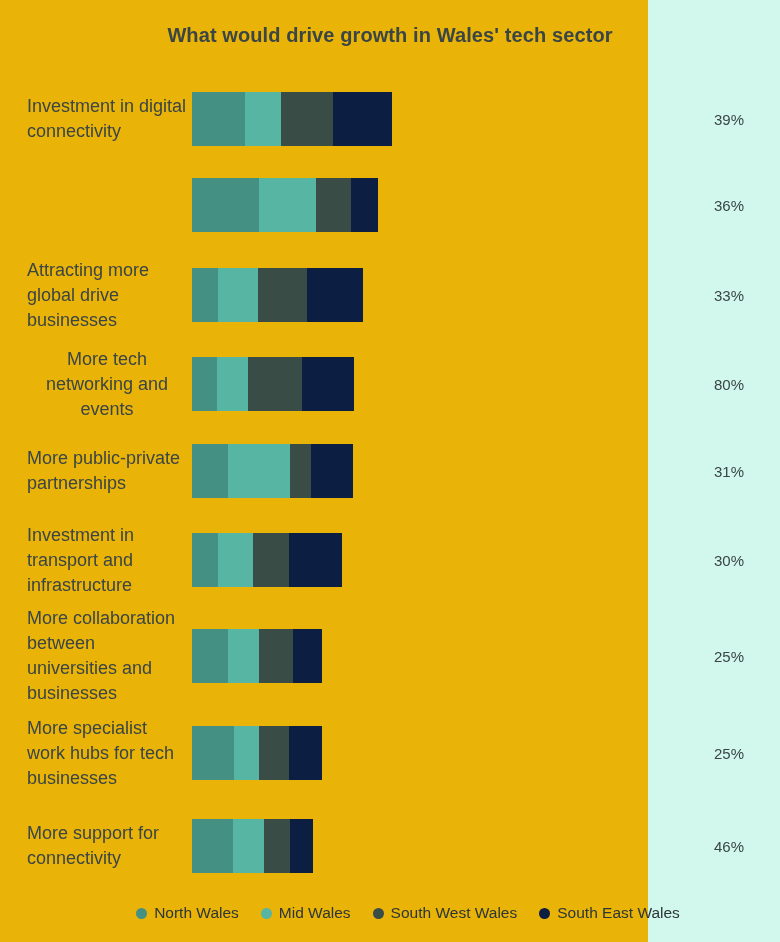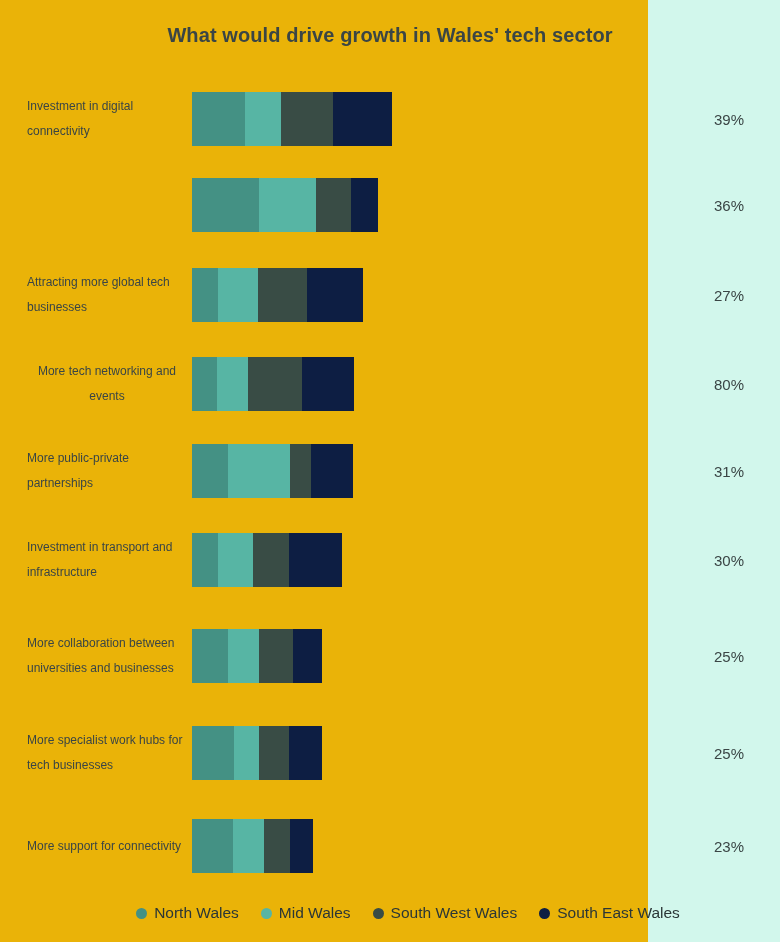--- a/index.html
+++ b/index.html
@@ -34,21 +34,21 @@
     width: 780px;
   }
   .row {
     position: relative;
     width: 780px;
   }
   .row-label {
     position: absolute;
     left: 27px;
     width: 160px;
-    font-size: 12px;
+    font-size: 18px;
     line-height: 25px;
     color: #3a4545;
     top: 50%;
     transform: translateY(-50%);
   }
   .bar-track {
     position: absolute;
     left: 192px;
     top: 50%;
     transform: translateY(-50%);
@@ -120,28 +120,28 @@
       <div class="row" style="height: 90px;">
         <div class="bar-track">
           <span class="seg" style="width: 67px; background: rgb(68, 145, 132);"></span>
           <span class="seg" style="width: 57px; background: rgb(87, 181, 164);"></span>
           <span class="seg" style="width: 35px; background: rgb(57, 76, 69);"></span>
           <span class="seg" style="width: 27px; background: rgb(13, 30, 67);"></span>
         </div>
         <div class="row-value">36%</div>
       </div>
       <div class="row" style="height: 90px;">
-        <div class="row-label">Attracting more global tech businesses</div>
+        <div class="row-label">Attracting more global drive businesses</div>
         <div class="bar-track">
           <span class="seg" style="width: 26px; background: rgb(68, 145, 132);"></span>
           <span class="seg" style="width: 40px; background: rgb(87, 181, 164);"></span>
           <span class="seg" style="width: 49px; background: rgb(57, 76, 69);"></span>
           <span class="seg" style="width: 56px; background: rgb(13, 30, 67);"></span>
         </div>
-        <div class="row-value">27%</div>
+        <div class="row-value">33%</div>
       </div>
       <div class="row" style="height: 88px; text-align: center;">
         <div class="row-label">More tech networking and events</div>
         <div class="bar-track">
           <span class="seg" style="width: 25px; background: rgb(68, 145, 132);"></span>
           <span class="seg" style="width: 31px; background: rgb(87, 181, 164);"></span>
           <span class="seg" style="width: 54px; background: rgb(57, 76, 69);"></span>
           <span class="seg" style="width: 52px; background: rgb(13, 30, 67);"></span>
         </div>
         <div class="row-value">80%</div>
@@ -187,21 +187,21 @@
         <div class="row-value">25%</div>
       </div>
       <div class="row" style="height: 90px;">
         <div class="row-label">More support for connectivity</div>
         <div class="bar-track">
           <span class="seg" style="width: 41px; background: rgb(68, 145, 132);"></span>
           <span class="seg" style="width: 31px; background: rgb(87, 181, 164);"></span>
           <span class="seg" style="width: 26px; background: rgb(57, 76, 69);"></span>
           <span class="seg" style="width: 23px; background: rgb(13, 30, 67);"></span>
         </div>
-        <div class="row-value">23%</div>
+        <div class="row-value">46%</div>
       </div>
     </div>
 
   <div id="legend">
       <div class="legend-item">
         <span class="legend-dot" style="background: rgb(68, 145, 132);"></span>
         <span class="legend-label">North Wales</span>
       </div>
       <div class="legend-item">
         <span class="legend-dot" style="background: rgb(87, 181, 164);"></span>

